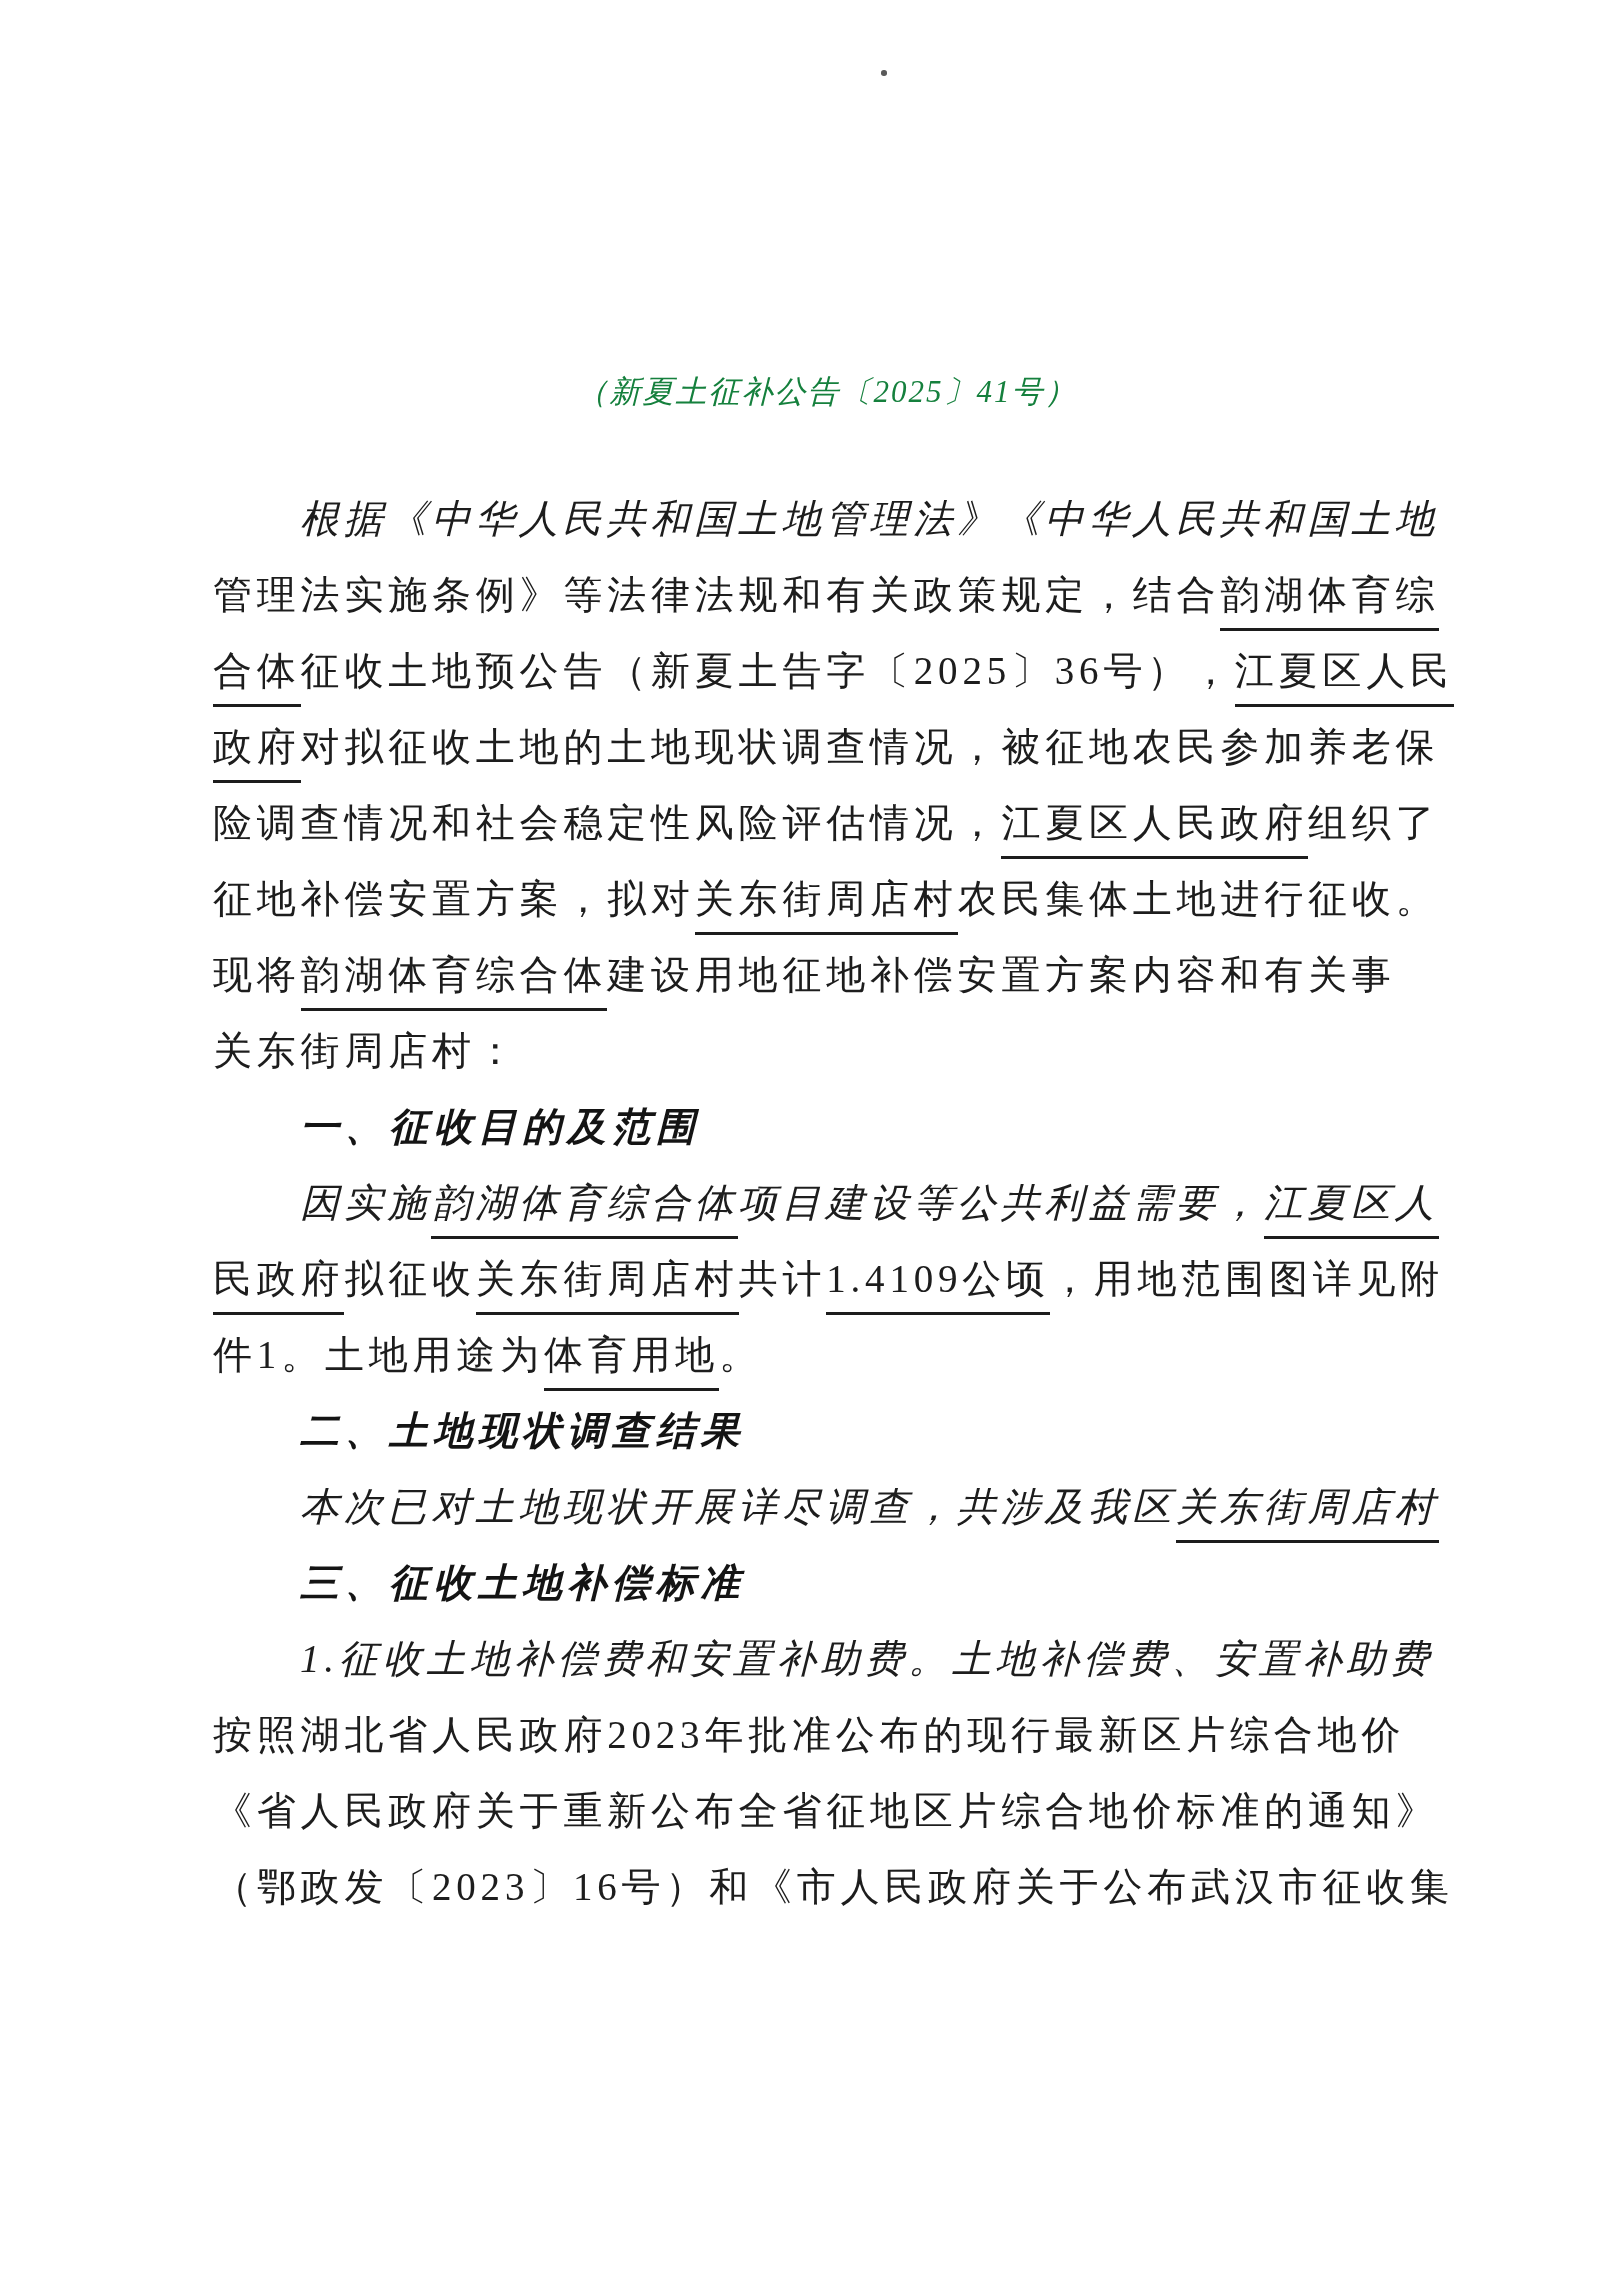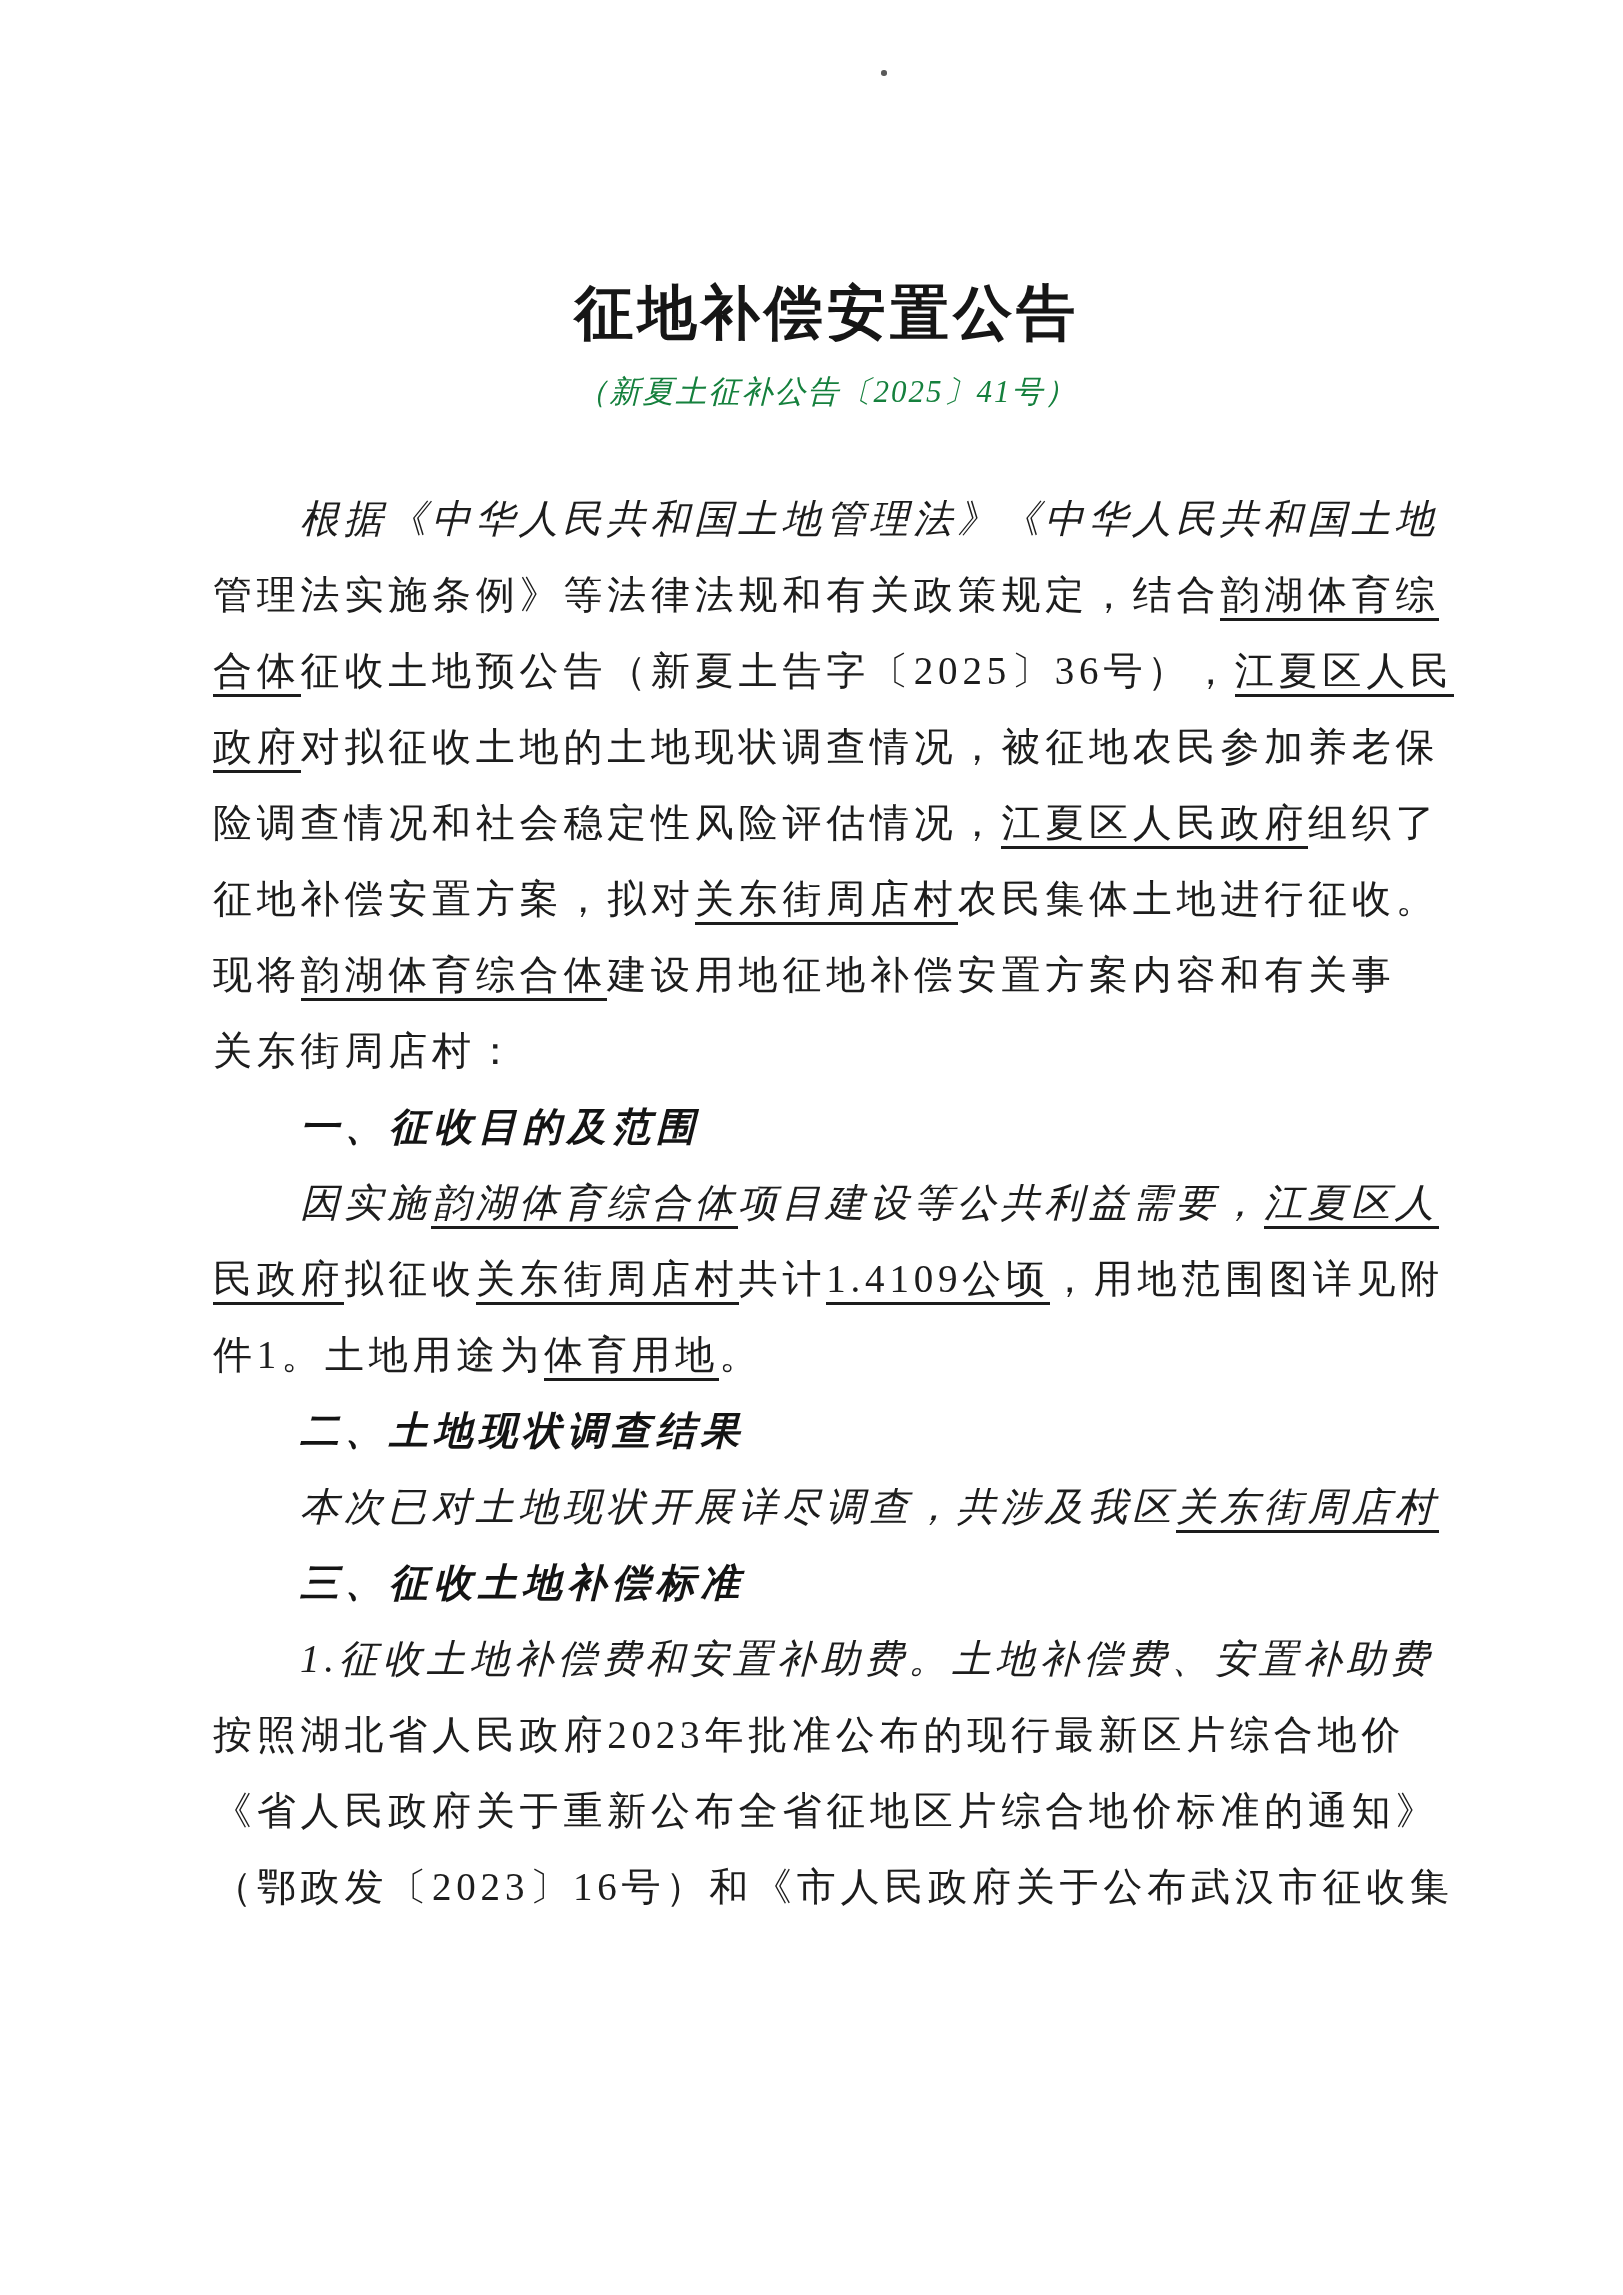--- a/index.html
+++ b/index.html
@@ -72,29 +72,28 @@
   }
   .line.heading {
     font-family: "Liberation Sans", "DejaVu Sans", sans-serif;
     font-weight: bold;
     letter-spacing: 5.5px;
     color: #141414;
   }
   .seg { display: inline; }
   .seg.u {
     border-bottom: 3.4px solid #1d1d1d;
-    padding-bottom: 2px;
+    padding-bottom: 12px;
   }
 </style>
 </head>
 <body>
 
 <div class="page">
   <span class="scan-dot"></span>
-  <h1 class="doc-title">征地补偿安置公告</h1>
   <div class="doc-subtitle">（新夏土征补公告〔2025〕41号）</div>
   <div class="doc-body" id="doc-body">
       <div class="line body indent"><span class="seg">根据《中华人民共和国土地管理法》《中华人民共和国土地</span></div>
       <div class="line body"><span class="seg">管理法实施条例》等法律法规和有关政策规定，结合</span><span class="seg u">韵湖体育综</span></div>
       <div class="line body"><span class="seg u">合体</span><span class="seg">征收土地预公告（新夏土告字〔2025〕36号），</span><span class="seg u">江夏区人民</span></div>
       <div class="line body"><span class="seg u">政府</span><span class="seg">对拟征收土地的土地现状调查情况，被征地农民参加养老保</span></div>
       <div class="line body"><span class="seg">险调查情况和社会稳定性风险评估情况，</span><span class="seg u">江夏区人民政府</span><span class="seg">组织了</span></div>
       <div class="line body"><span class="seg">征地补偿安置方案，拟对</span><span class="seg u">关东街周店村</span><span class="seg">农民集体土地进行征收。</span></div>
       <div class="line body"><span class="seg">现将</span><span class="seg u">韵湖体育综合体</span><span class="seg">建设用地征地补偿安置方案内容和有关事</span></div>
       <div class="line body"><span class="seg">关东街周店村：</span></div>

